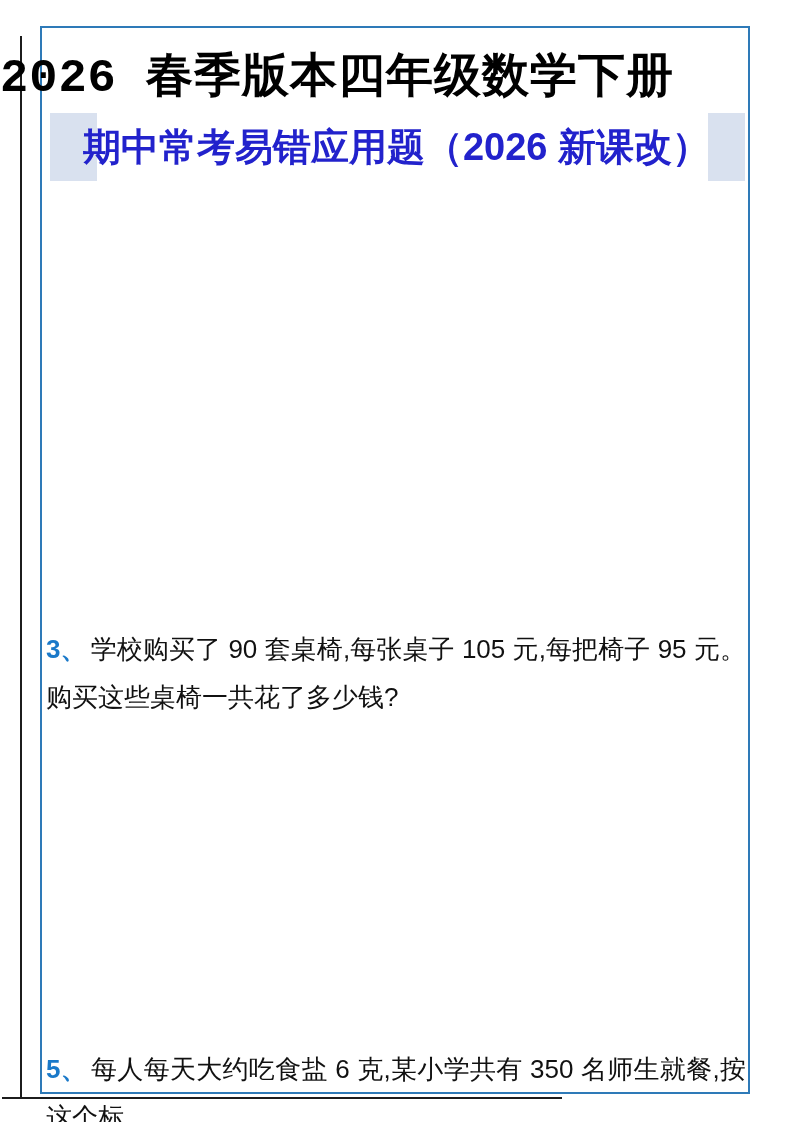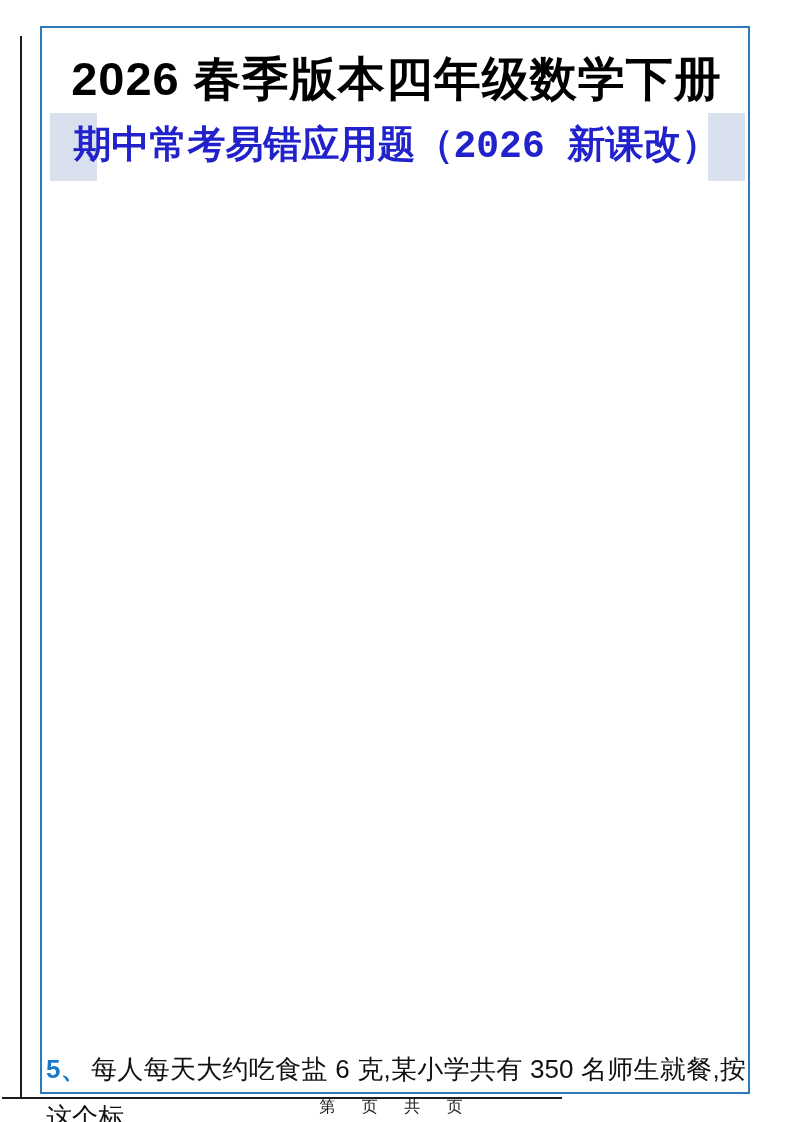--- a/index.html
+++ b/index.html
@@ -40,22 +40,22 @@
     width: 706px;
     height: 1064px;
     border: 2px solid #2e7ab8;
     background: transparent;
   }
   .doc-title {
     position: absolute;
     left: 0;
     right: 0;
     top: 50px;
-    text-align: center;
-    font-family: Liberation Sans, sans-serif;
+    text-align: left;
+    font-family: Liberation Mono, monospace;
     font-weight: 900;
     font-size: 47px;
     line-height: 58px;
     color: #000000;
     letter-spacing: 1px;
     white-space: nowrap;
   }
   .hl-rect {
     position: absolute;
     top: 113px;
@@ -63,21 +63,21 @@
     background: #d9e1ef;
   }
   .hl-rect.left  { left: 50px;  width: 47px; }
   .hl-rect.right { left: 708px; width: 37px; }
   .doc-subtitle {
     position: absolute;
     left: 0;
     right: 0;
     top: 121px;
     text-align: center;
-    font-family: Liberation Mono, monospace;
+    font-family: Liberation Sans, sans-serif;
     font-weight: bold;
     font-size: 38px;
     line-height: 52px;
     color: #2222cc;
     white-space: nowrap;
   }
   .problem {
     position: absolute;
     left: 46px;
     width: 700px;
@@ -119,21 +119,23 @@
 
   <div class="doc-title">2026 春季版本四年级数学下册</div>
 
   <div class="hl-rect left"></div>
   <div class="hl-rect right"></div>
 
   <div class="doc-subtitle">期中常考易错应用题（2026 新课改）</div>
 
 
 
+  <p class="problem p3">
+    <span class="num">3、</span><span>学校购买了 90 套桌椅,每张桌子 105 元,每把椅子 95 元。购买这些桌椅一共花了多少钱?</span>
+  </p>
 
 
   <p class="problem p5">
     <span class="num">5、</span><span>每人每天大约吃食盐 6 克,某小学共有 350 名师生就餐,按这个标</span>
   </p>
 
-  <div class="footer">第 页 共 页</div>
 
 </div>
 
 </body></html>

